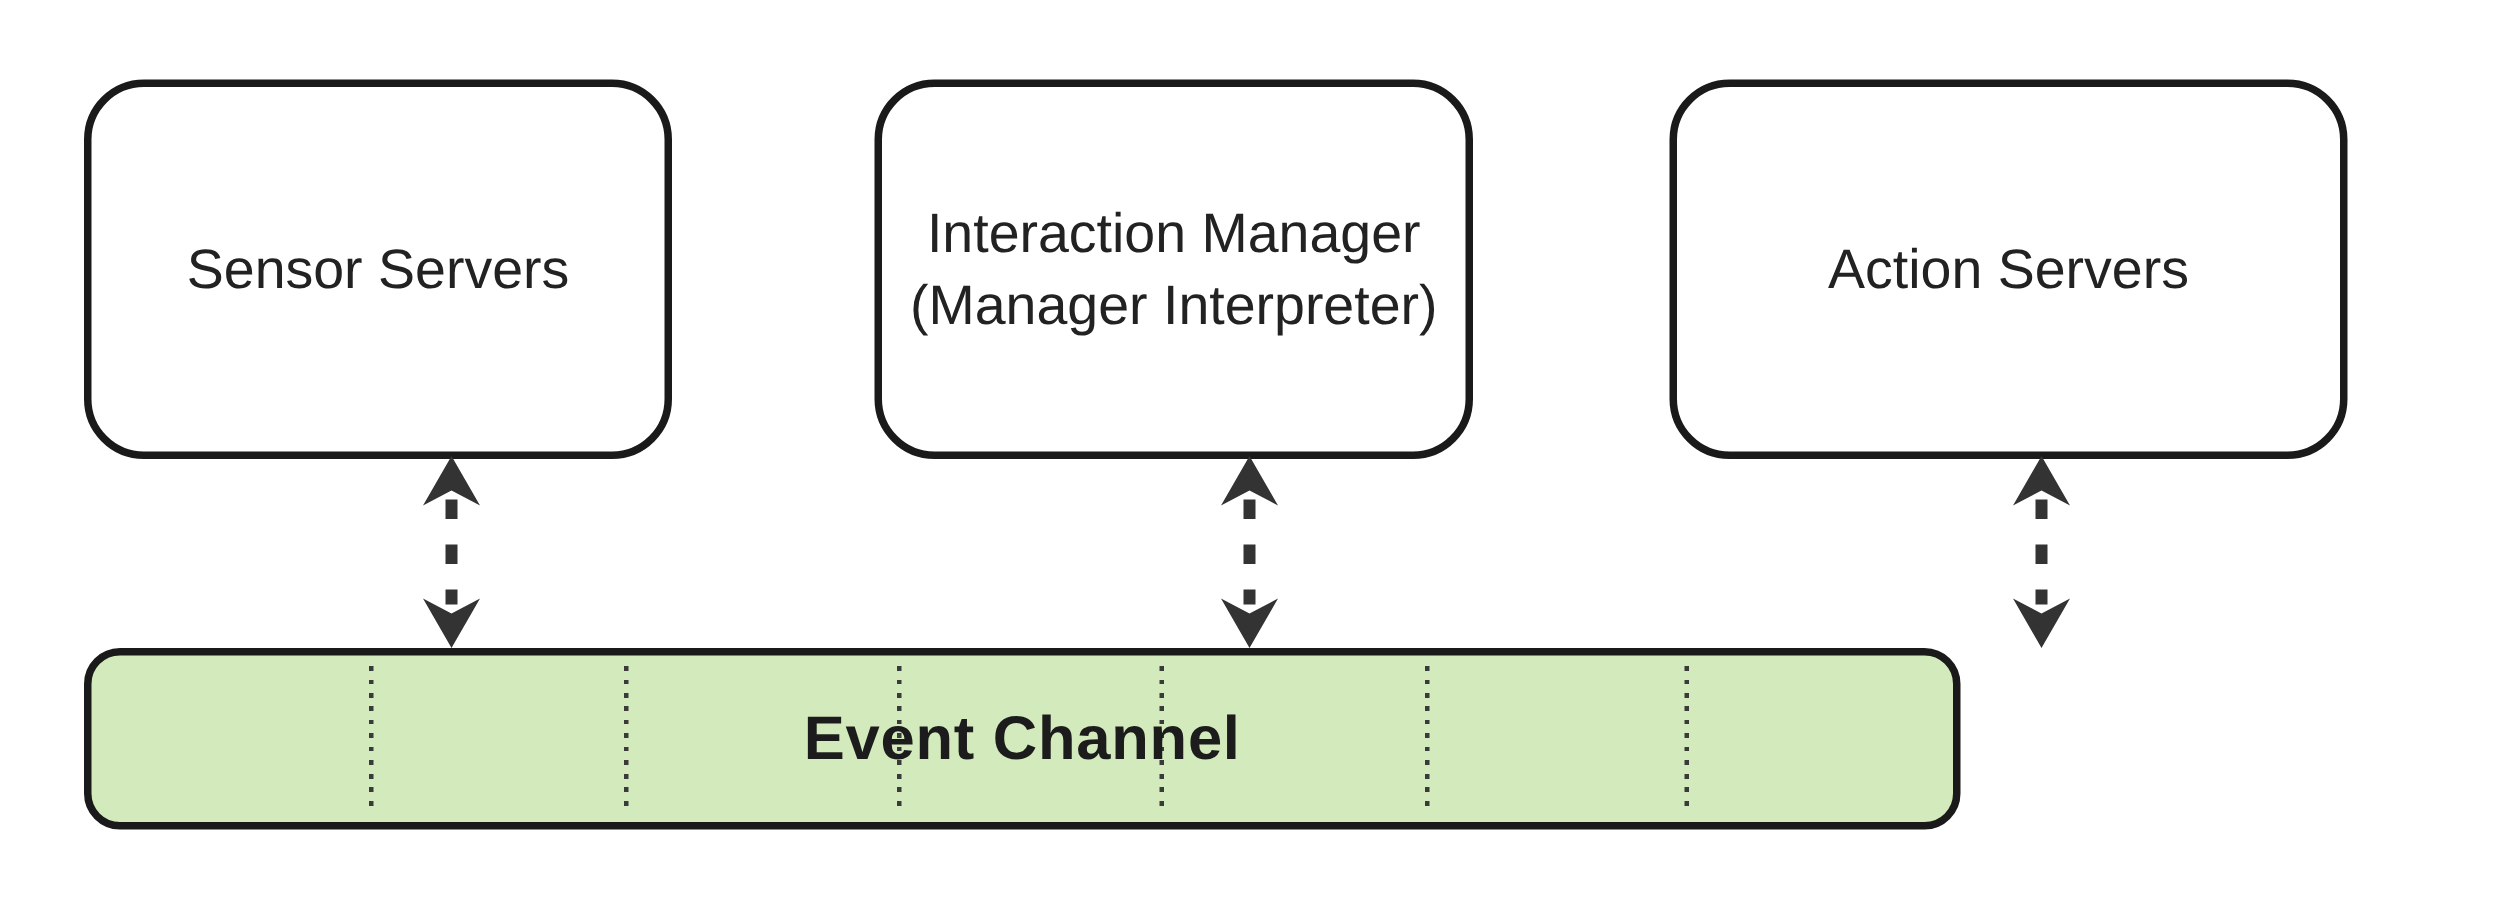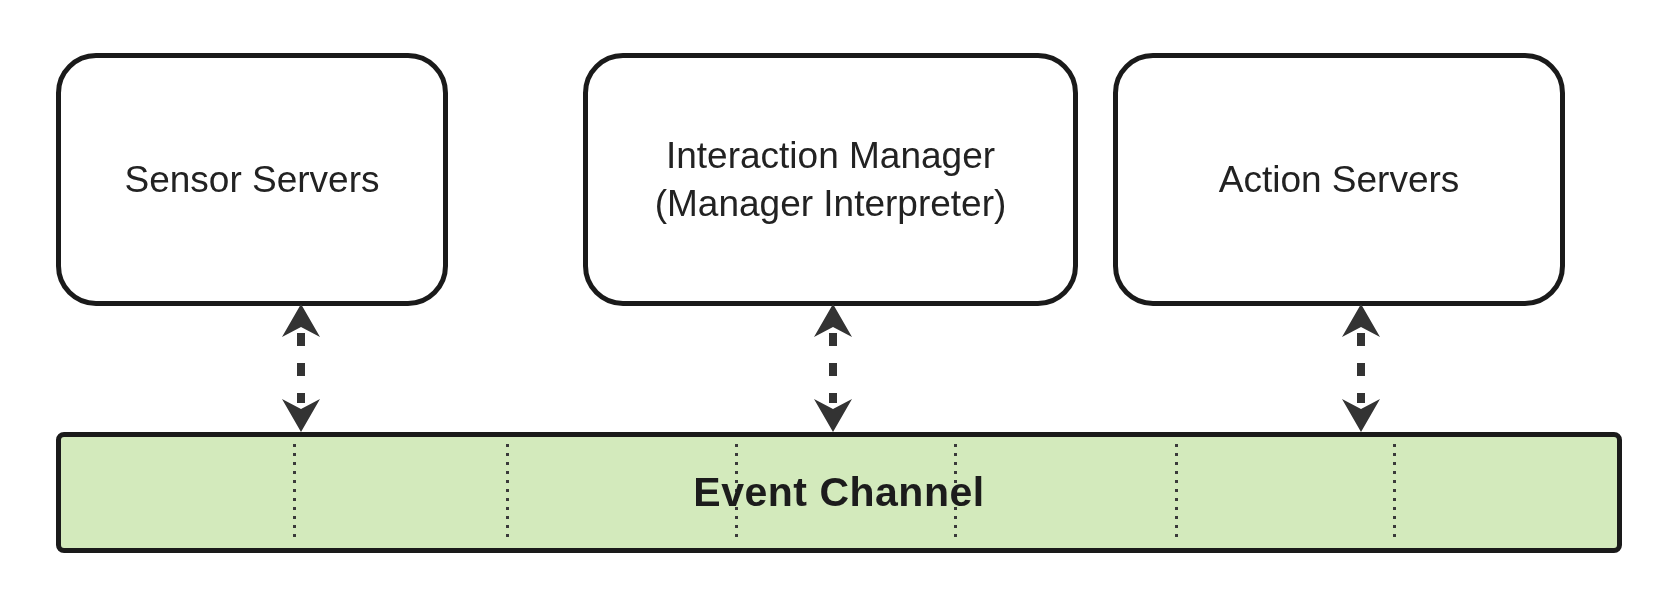--- a/index.html
+++ b/index.html
@@ -35,43 +35,43 @@
     display: flex;
     flex-direction: column;
     align-items: center;
     justify-content: center;
     text-align: center;
     font-size: 37px;
     line-height: 1.28;
     color: var(--text);
   }
   .node-1 { left: 56px;   width: 392px; text-align: center; }
-  .node-2 { left: 583px;  width: 495px; }
+  .node-2 { left: 583px;  width: 399px; }
   .node-3 { left: 1113px; width: 452px; }
   .node-label { display: block; }
 
   .arrow {
     position: absolute;
     top: 303px;
     width: 44px;
     height: 130px;
   }
   .arrow-1 { left: 279px; }
   .arrow-2 { left: 811px; }
   .arrow-3 { left: 1339px; }
 
   .event-bar {
     position: absolute;
     left: 56px;
     top: 432px;
-    width: 1566px;
+    width: 1251px;
     height: 121px;
     background: var(--green);
     border: 5px solid var(--stroke);
-    border-radius: 8px;
+    border-radius: 24px;
   }
   .event-bar-label {
     position: absolute;
     inset: 0;
     display: flex;
     align-items: center;
     justify-content: center;
     font-weight: bold;
     font-size: 41px;
     letter-spacing: 0.5px;

